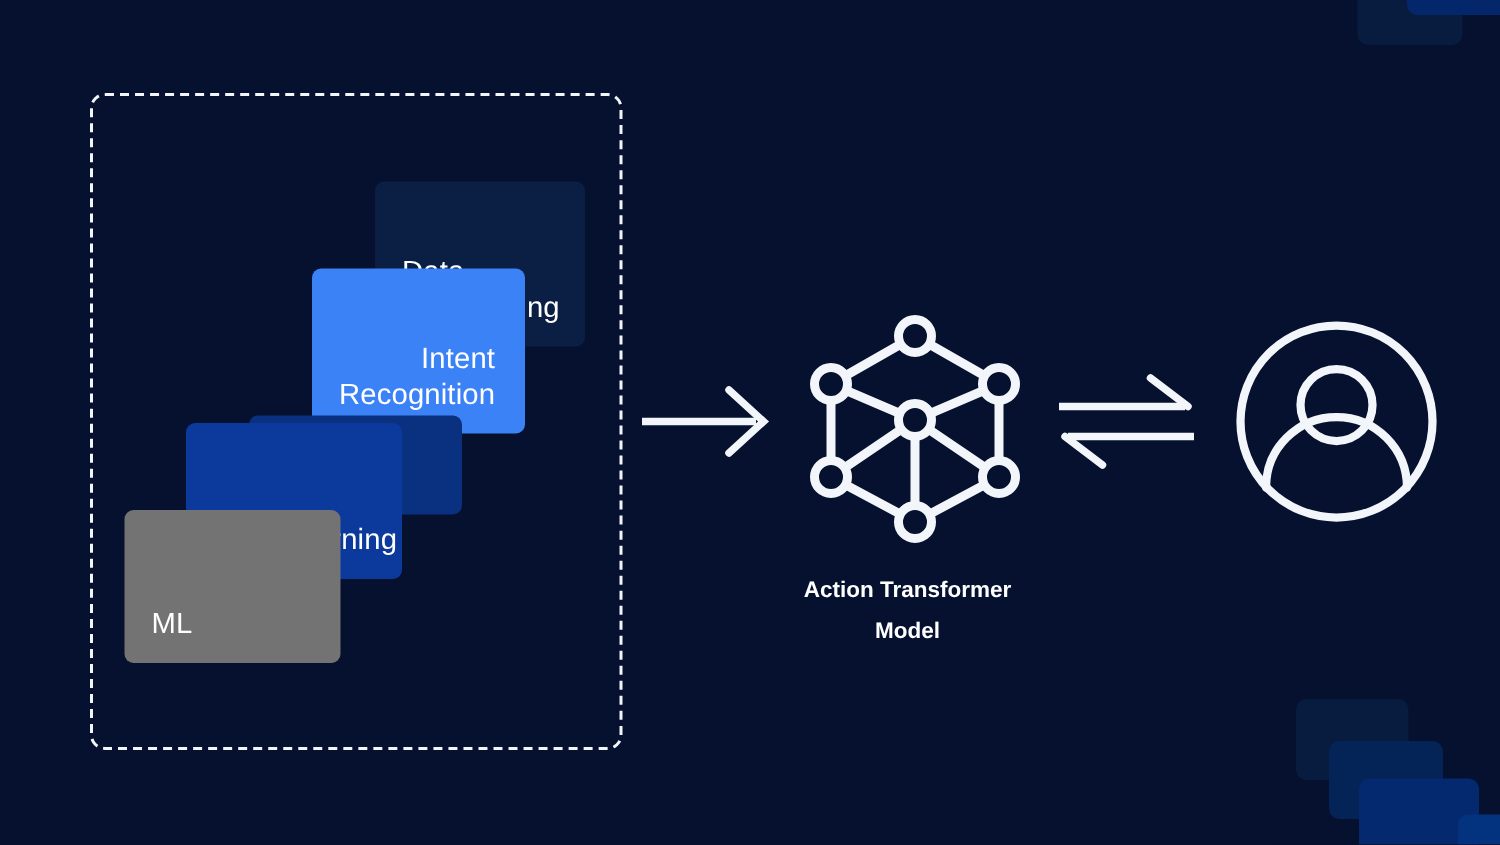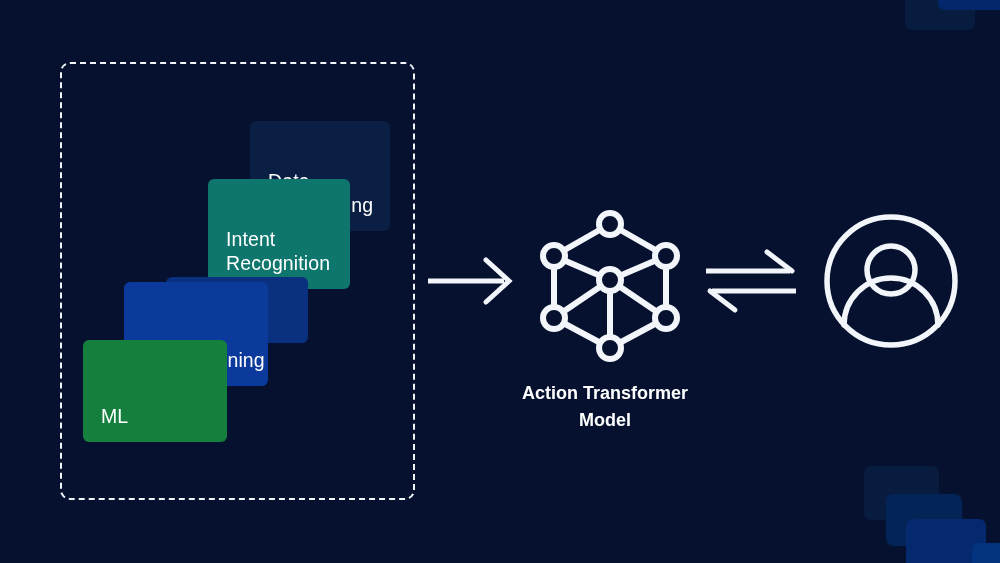--- a/index.html
+++ b/index.html
@@ -50,21 +50,21 @@
   }
   .card .card-label {
     padding: 0 0 14px 18px;
     white-space: pre-line;
   }
 
   
   .stage-label {
     position: absolute;
     color: #ffffff;
-    font-size: 18px;
+    font-size: 15px;
     line-height: 27px;
     font-weight: bold;
     text-align: center;
     white-space: pre-line;
   }
 
   .icon-wrap { position: absolute; }
 
   svg { display: block; overflow: visible; }
 </style>
@@ -82,31 +82,31 @@
       <div class="deco" style="left: 972px; top: 543px; width: 58px; height: 40px; background: rgb(3, 51, 127);"></div>
     </div>
 
   <div id="dashed-group"></div>
 
   <div id="cards-layer">
       <div class="card" style="left: 250px; top: 121px; width: 140px; height: 110px; background: rgb(11, 31, 69); z-index: 1;">
         <div class="card-label">Data
 Engineering</div>
       </div>
-      <div class="card" style="left: 208px; top: 179px; width: 142px; height: 110px; background: #0f766e; z-index: 2;">
+      <div class="card" style="left: 208px; top: 179px; width: 142px; height: 110px; background: #3b82f6; z-index: 2; text-align: right;">
         <div class="card-label">Intent
 Recognition</div>
       </div>
       <div class="card" style="left: 166px; top: 277px; width: 142px; height: 66px; background: rgb(10, 48, 128); z-index: 3;">
         <div class="card-label">NLP</div>
       </div>
       <div class="card" style="left: 124px; top: 282px; width: 144px; height: 104px; background: rgb(11, 58, 156); z-index: 4;">
         <div class="card-label">Deep learning</div>
       </div>
-      <div class="card" style="left: 83px; top: 340px; width: 144px; height: 102px; background: #15803d; z-index: 5;">
+      <div class="card" style="left: 83px; top: 340px; width: 144px; height: 102px; background: #737373; z-index: 5;">
         <div class="card-label">ML</div>
       </div>
     </div>
 
   <div class="icon-wrap" id="arrow-1" style="left: 428px; top: 258px;">
     <svg width="85" height="46" viewBox="0 0 85 46">
       <line x1="0" y1="23" x2="76" y2="23" stroke="#f2f5fa" stroke-width="5" stroke-linecap="butt"></line>
       <polyline points="58,2 81,23 58,44" fill="none" stroke="#f2f5fa" stroke-width="5" stroke-linecap="round" stroke-linejoin="miter"></polyline>
     </svg>
   </div>

